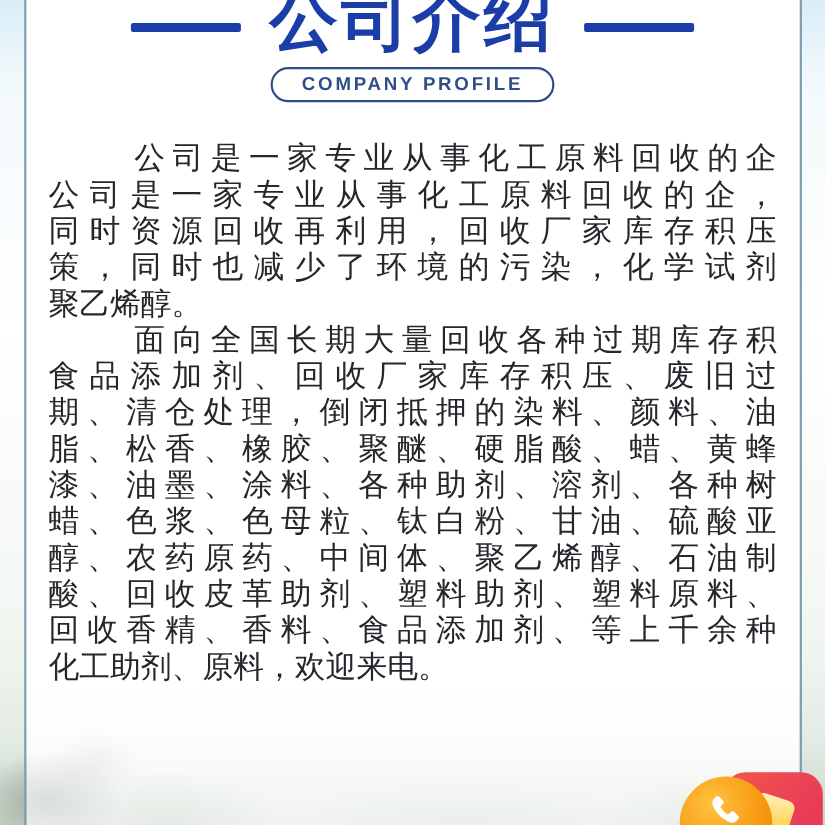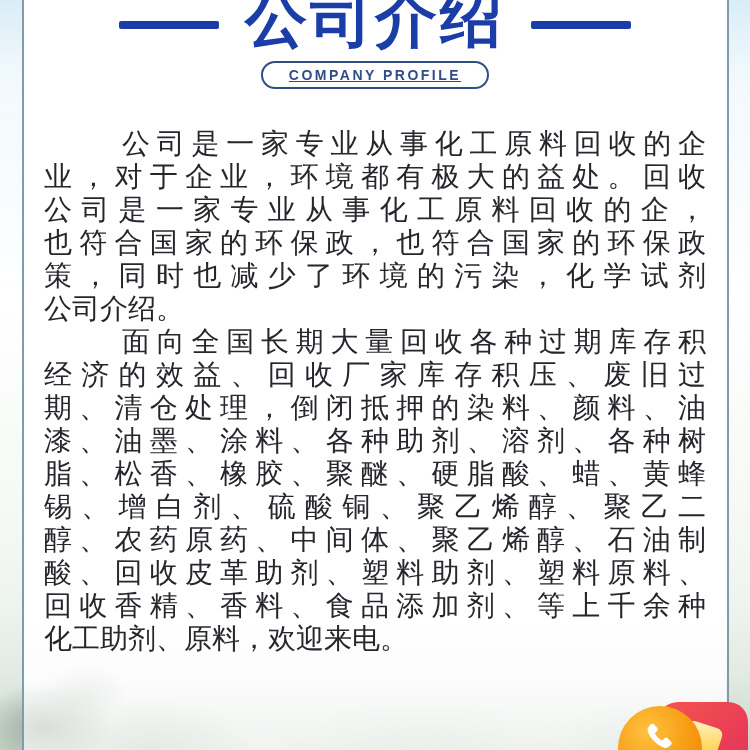--- a/index.html
+++ b/index.html
@@ -28,21 +28,21 @@
   .frame-line{position:absolute;top:0;bottom:0;width:2px;background:#7e9cae;z-index:4;}
   .frame-line.left{left:22px;}
   .frame-line.right{right:21px;}
   
   .header{position:relative;z-index:3;margin-top:-16px;
     display:flex;align-items:center;justify-content:center;gap:26px;}
   .title-dash{width:100px;height:8px;background:#1b3da8;border-radius:2px;margin-top:12px;}
   .page-title{font-size:62px;font-weight:700;color:#1b3da8;letter-spacing:3px;line-height:1.12;white-space:nowrap;}
   .subtitle-pill{position:relative;z-index:3;width:fit-content;margin:8px auto 0;
     border:2.5px solid #2f4e85;border-radius:999px;padding:4px 26px;
-    color:#2f4e85;font-size:14px;font-weight:600;letter-spacing:2.5px;white-space:nowrap;text-decoration:underline;}
+    color:#2f4e85;font-size:17px;font-weight:600;letter-spacing:2.5px;white-space:nowrap;}
   
   .content{position:absolute;top:127px;left:44px;width:662px;z-index:3;
     font-size:28px;color:#26272c;}
   .line{height:33px;line-height:33px;text-align:justify;text-align-last:justify;
     text-justify:inter-character;overflow:visible;}
   .line.first{text-indent:78px;}
   .line.last{text-align-last:auto;}
   
   .contact-widget{position:absolute;right:2px;bottom:-48px;width:130px;height:96px;z-index:5;}
   .contact-red{position:absolute;right:0;top:0;width:90px;height:84px;border-radius:20px;
@@ -68,33 +68,32 @@
 <div class="header">
   <div class="title-dash"></div>
   <div class="page-title">公司介绍</div>
   <div class="title-dash"></div>
 </div>
 <div class="subtitle-pill">COMPANY PROFILE</div>
 
 <div class="content">
   <div>
       <div class="line first">公司是一家专业从事化工原料回收的企</div>
-      <div class="line">业，对于企业，环境都有极大的益处。回收</div>
       <div class="line">公司是一家专业从事化工原料回收的企，</div>
-      <div class="line">也符合国家的环保政，也符合国家的环保政</div>
+      <div class="line">同时资源回收再利用，回收厂家库存积压</div>
       <div class="line">策，同时也减少了环境的污染，化学试剂</div>
-      <div class="line last">公司介绍。</div>
+      <div class="line last">聚乙烯醇。</div>
     </div>
   <div>
       <div class="line first">面向全国长期大量回收各种过期库存积</div>
-      <div class="line">经济的效益、回收厂家库存积压、废旧过</div>
+      <div class="line">食品添加剂、回收厂家库存积压、废旧过</div>
       <div class="line">期、清仓处理，倒闭抵押的染料、颜料、油</div>
+      <div class="line">脂、松香、橡胶、聚醚、硬脂酸、蜡、黄蜂</div>
       <div class="line">漆、油墨、涂料、各种助剂、溶剂、各种树</div>
-      <div class="line">脂、松香、橡胶、聚醚、硬脂酸、蜡、黄蜂</div>
-      <div class="line">锡、增白剂、硫酸铜、聚乙烯醇、聚乙二</div>
+      <div class="line">蜡、色浆、色母粒、钛白粉、甘油、硫酸亚</div>
       <div class="line">醇、农药原药、中间体、聚乙烯醇、石油制</div>
       <div class="line">酸、回收皮革助剂、塑料助剂、塑料原料、</div>
       <div class="line">回收香精、香料、食品添加剂、等上千余种</div>
       <div class="line last">化工助剂、原料，欢迎来电。</div>
     </div>
 </div>
 
 <div class="contact-widget">
   <div class="contact-red"></div>
   <div class="contact-yellow"></div>

